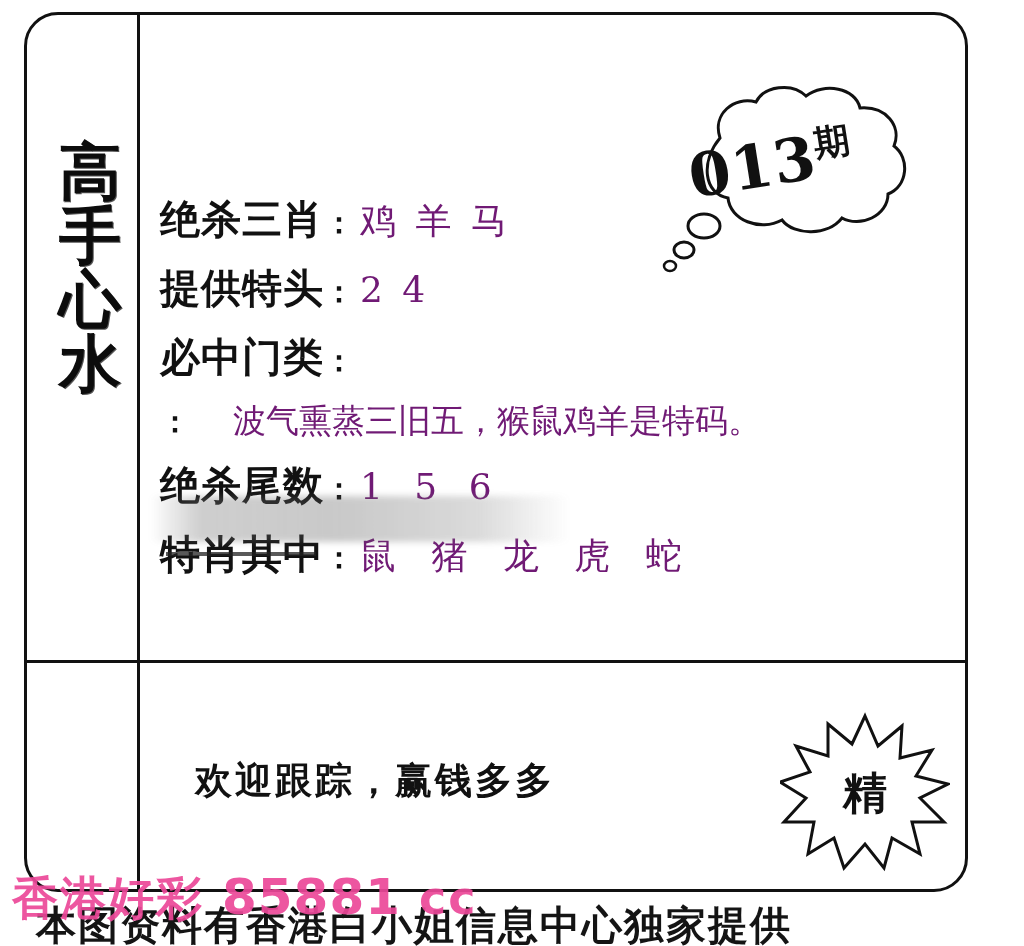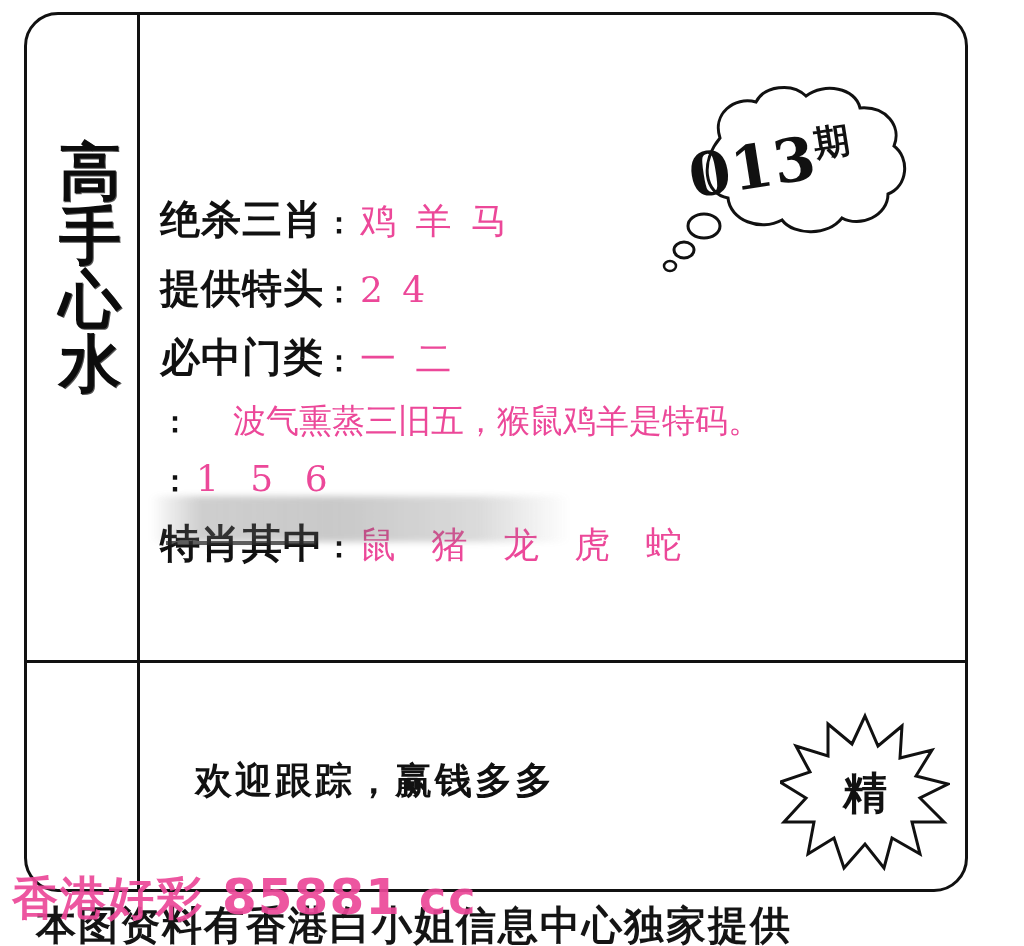--- a/index.html
+++ b/index.html
@@ -93,21 +93,21 @@
   .row .colon {
     font-family: "DejaVu Serif", serif;
     font-weight: bold;
     font-size: 30px;
     padding: 0 2px 0 0;
     color: #111;
   }
   .row .value {
     font-family: "DejaVu Serif", serif;
     font-size: 36px;
-    color: #ec4899;
+    color: #701a75;
     letter-spacing: 4px;
     padding-left: 4px;
   }
   .row.poem .value {
     letter-spacing: 0px;
     font-size: 33px;
     margin-left: 37px;
   }
   .row.tail-nums .value {
     letter-spacing: 10px;
@@ -273,29 +273,29 @@
 
     <div class="row">
       <span class="label">提供特头</span>
       <span class="colon">：</span>
       <span class="value">2 4</span>
     </div>
 
     <div class="row">
       <span class="label">必中门类</span>
       <span class="colon">：</span>
-      <span class="value">一  二</span>
     </div>
 
     <div class="row poem">
       <span class="colon">：</span>
       <span class="value">波气熏蒸三旧五，猴鼠鸡羊是特码。</span>
     </div>
 
     <div class="row tail-nums">
+      <span class="label">绝杀尾数</span>
       <span class="colon">：</span>
       <span class="value">1 5 6</span>
     </div>
 
     <div class="row zodiac">
       <span class="label">特肖其中</span>
       <span class="colon">：</span>
       <span class="value">鼠 猪 龙 虎 蛇</span>
     </div>
 

